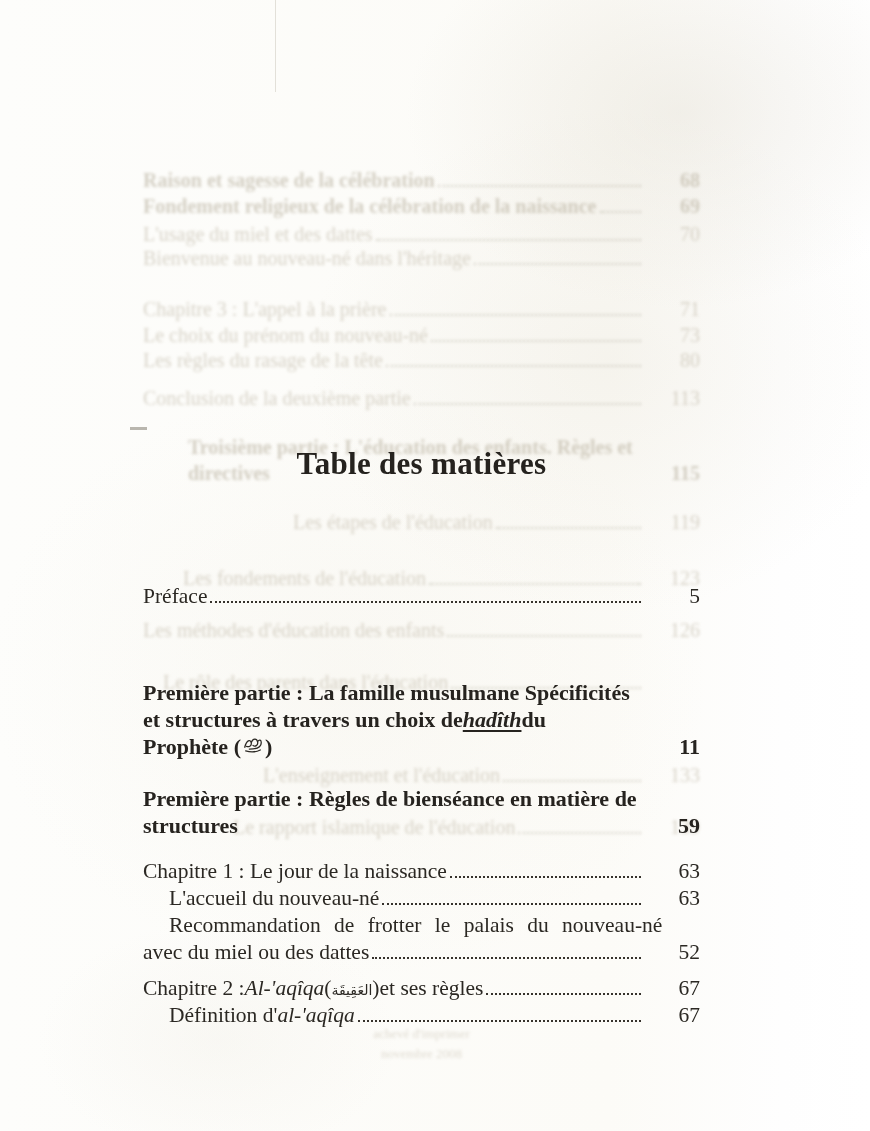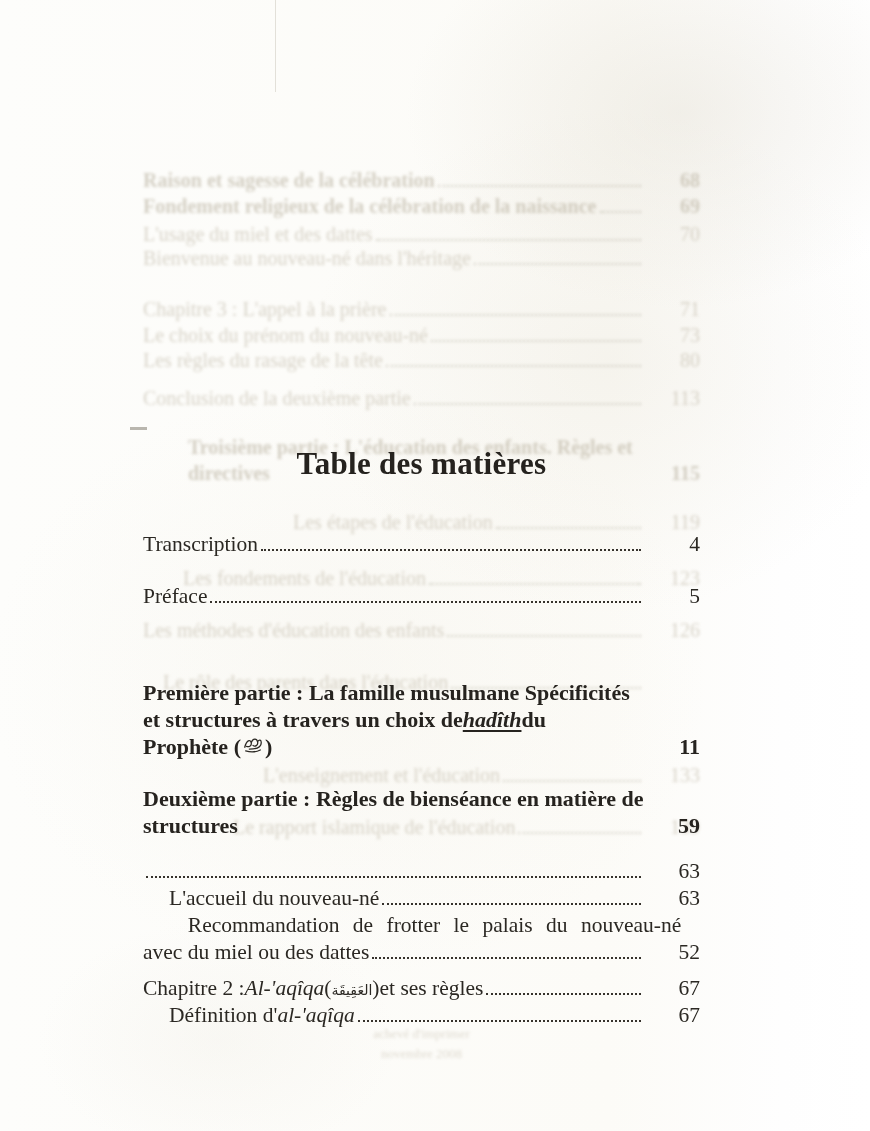--- a/index.html
+++ b/index.html
@@ -37,21 +37,21 @@
   }
   .row .label{flex:none;}
   .leader{
     flex:1 1 auto;border-bottom:2.4px dotted #36322c;
     margin:0 3px 4px 3px;min-width:10px;
   }
   .spacer{flex:1 1 auto;}
   .pagenum{flex:none;width:56px;text-align:right;}
   .indent{padding-left:26px;}
   .bold-row{font-weight:bold;font-size:22px;color:#26231f;}
-  .justified{word-spacing:8px;justify-content:center;}
+  .justified{word-spacing:8px;}
   .italic{font-style:italic;}
   .underlined{text-decoration:underline;text-underline-offset:3px;}
   .arabic{
     font-family:"DejaVu Sans",sans-serif;
     font-size:14px;direction:rtl;unicode-bidi:isolate;
   }
   .saw{display:inline-block;vertical-align:-3px;margin:0 1px;}
   
   .ghost-row{
     position:absolute;left:0;right:0;
@@ -161,25 +161,20 @@
       <span class="g-text">Le rapport islamique de l'éducation</span>
       <span class="g-leader"></span>
       <span class="g-num">139</span>
     </div>
     <div class="ghost-center" style="top:1006px">achevé d'imprimer</div>
     <div class="ghost-center" style="top:1026px">novembre 2008</div>
     <div class="ghost-dash"></div>
 
     <div class="title">Table des matières</div>
 
-    <div class="row" style="top:511px">
-      <span class="label">Transcription</span>
-      <span class="leader"></span>
-      <span class="pagenum">4</span>
-    </div>
 
     <div class="row" style="top:563px">
       <span class="label">Préface</span>
       <span class="leader"></span>
       <span class="pagenum">5</span>
     </div>
 
 
     <div class="row bold-row" style="top:686px">
       <span class="label">et structures à travers un choix de </span>
@@ -193,29 +188,30 @@
       <span class="label">Prophète (</span>
         <span class="saw"><svg width="22" height="19" viewBox="0 0 24 20">
             <path d="M3 13 C5 5, 9 4, 10 8 C11 12, 7 13, 5 12 M10 8 C12 3, 16 3, 17 7 C18 11, 14 13, 12 11 M17 7 C19 4, 21 5, 21 8 C21 12, 17 15, 8 15 M4 17 C9 18.5, 15 18.5, 20 16" stroke="#2b2823" stroke-width="1.4" fill="none" stroke-linecap="round"></path>
           </svg></span>
         <span class="label">)</span>
       <span class="spacer"></span>
       <span class="pagenum">11</span>
     </div>
 
     <div class="row bold-row" style="top:765px">
-      <span class="label">Deuxième partie : Règles de bienséance en matière de</span>
+      <span class="label">Première partie : Règles de bienséance en matière de</span>
     </div>
     <div class="row bold-row" style="top:792px">
       <span class="label">structures</span>
       <span class="spacer"></span>
       <span class="pagenum">59</span>
     </div>
 
     <div class="row" style="top:838px">
+      <span class="label">Chapitre 1 : Le jour de la naissance</span>
       <span class="leader"></span>
       <span class="pagenum">63</span>
     </div>
 
     <div class="row indent" style="top:865px">
       <span class="label">L'accueil du nouveau-né</span>
       <span class="leader"></span>
       <span class="pagenum">63</span>
     </div>
 

